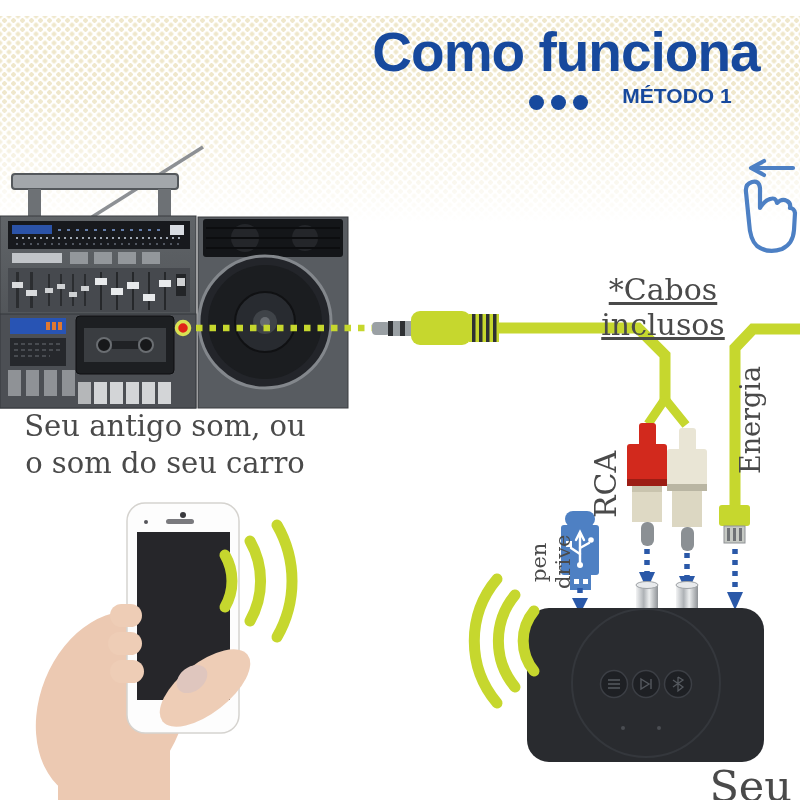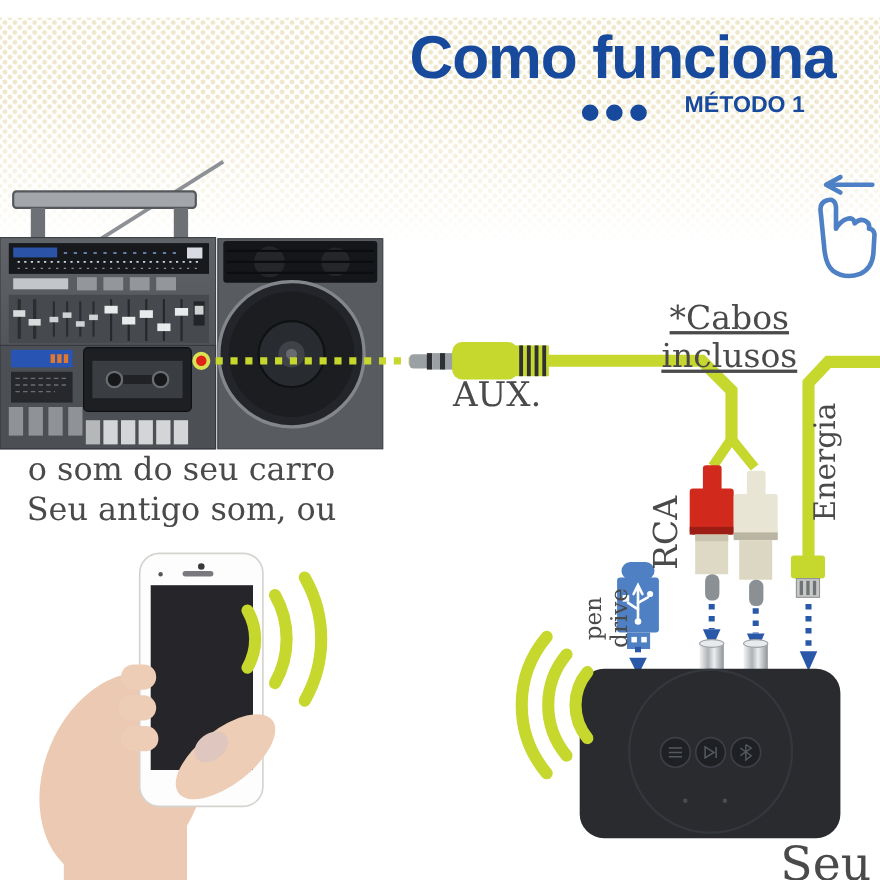--- a/index.html
+++ b/index.html
@@ -290,25 +290,24 @@
 
   <div class="abs title">Como funciona</div>
   <div class="abs title-dots">
       <i></i>
       <i></i>
       <i></i>
     </div>
   <div class="abs metodo">MÉTODO 1</div>
 
   <div class="abs ser cabos">*Cabos inclusos</div>
-  <div class="abs ser aux">AUX.</div>
   <div class="abs ser vlabel rca">RCA</div>
   <div class="abs ser vlabel energia">Energia</div>
   <div class="abs ser vlabel pendrive">pen drive</div>
 
   <div class="abs ser cap2 radio-cap">
+    <div>Seu antigo som, ou</div>
     <div>o som do seu carro</div>
-    <div>Seu antigo som, ou</div>
   </div>
   <div class="abs ser cap2 phone-cap">
   </div>
   <div class="abs ser recv-cap">Seu Receptor</div>
 </div>
 
 </body></html>

